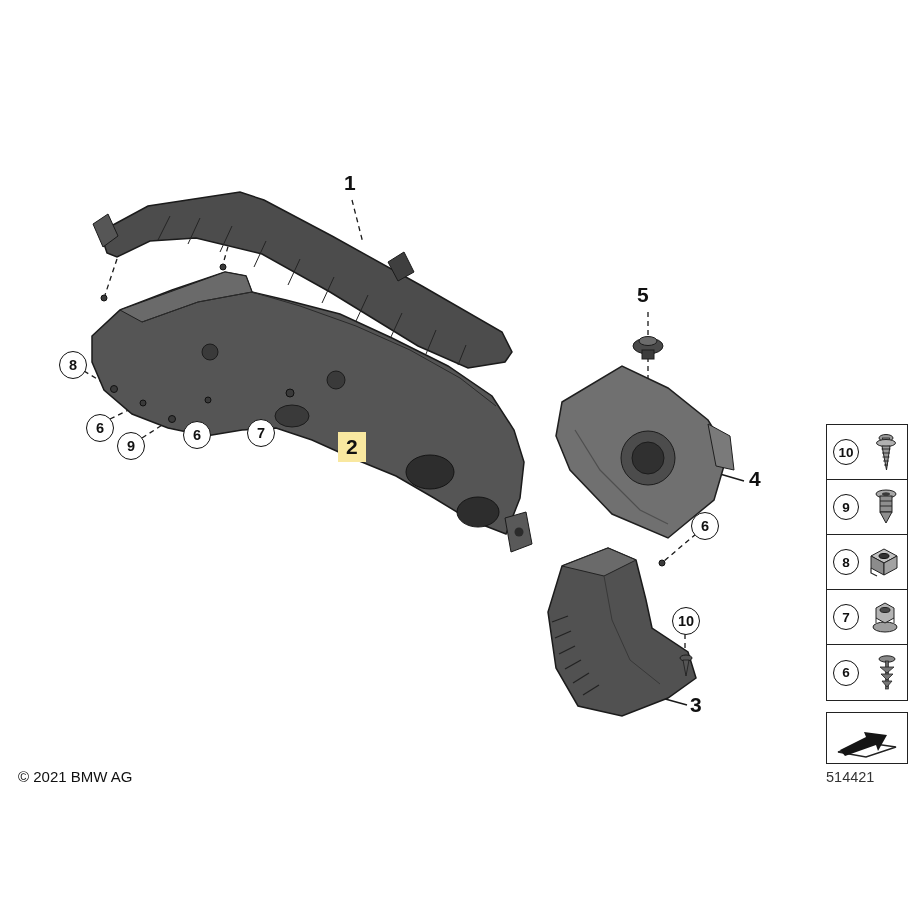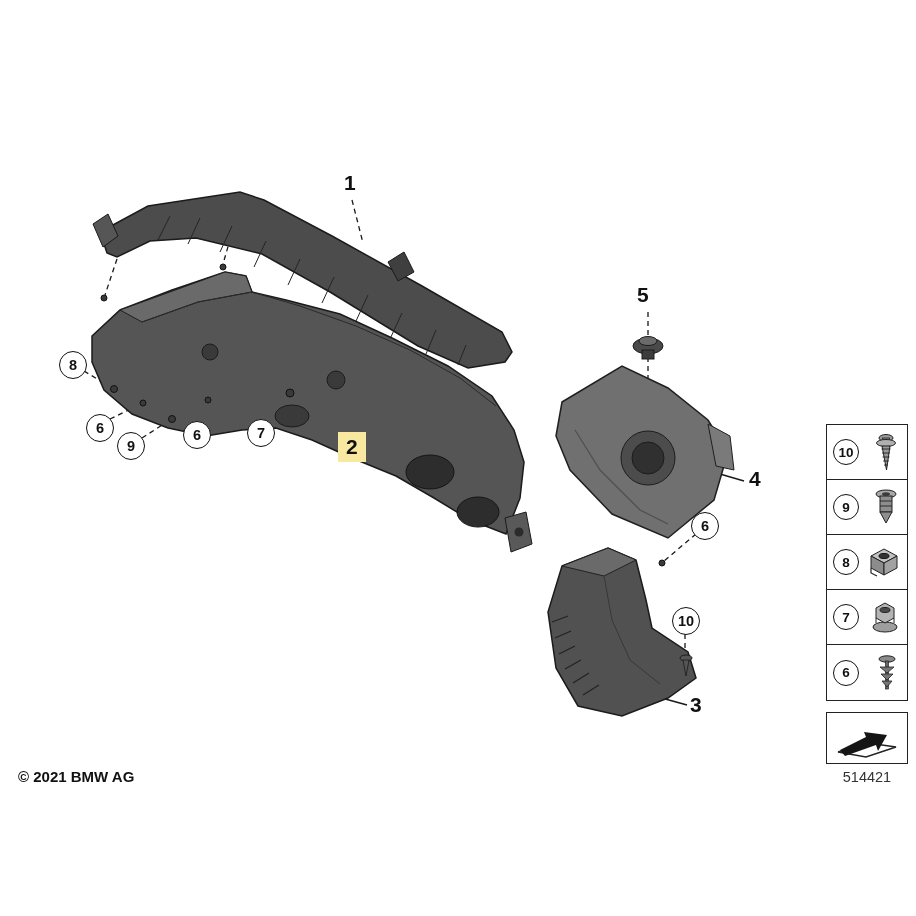--- a/index.html
+++ b/index.html
@@ -32,25 +32,25 @@
     display:flex;align-items:center;justify-content:center;
     font-size:13.5px;font-weight:bold;flex:none;background:#fff;
   }
   .legend-icon{flex:none;display:flex;align-items:center;justify-content:center;}
   .arrow-box{
     position:absolute;left:826px;top:712px;width:82px;height:52px;
     border:1.6px solid #222;background:#fff;box-sizing:border-box;
     display:flex;align-items:center;justify-content:center;
   }
   .diagram-number{
-    position:absolute;left:826px;top:769px;width:82px;text-align:center;
+    position:absolute;left:826px;top:769px;width:82px;text-align:left;
     font-size:14.5px;color:#333;
   }
   .copyright{
-    position:absolute;left:18px;top:768px;font-size:15px;font-weight:bold;color:#111;
+    position:absolute;left:18px;top:768px;font-size:15px;font-weight:normal;color:#111;
   }
 </style>
 </head>
 <body>
 
 <div class="stage">
 
   <svg class="artwork" width="916" height="916" viewBox="0 0 916 916">
 
     <g stroke="#1a1a1a" stroke-width="1.3" fill="none" stroke-dasharray="5 4">

